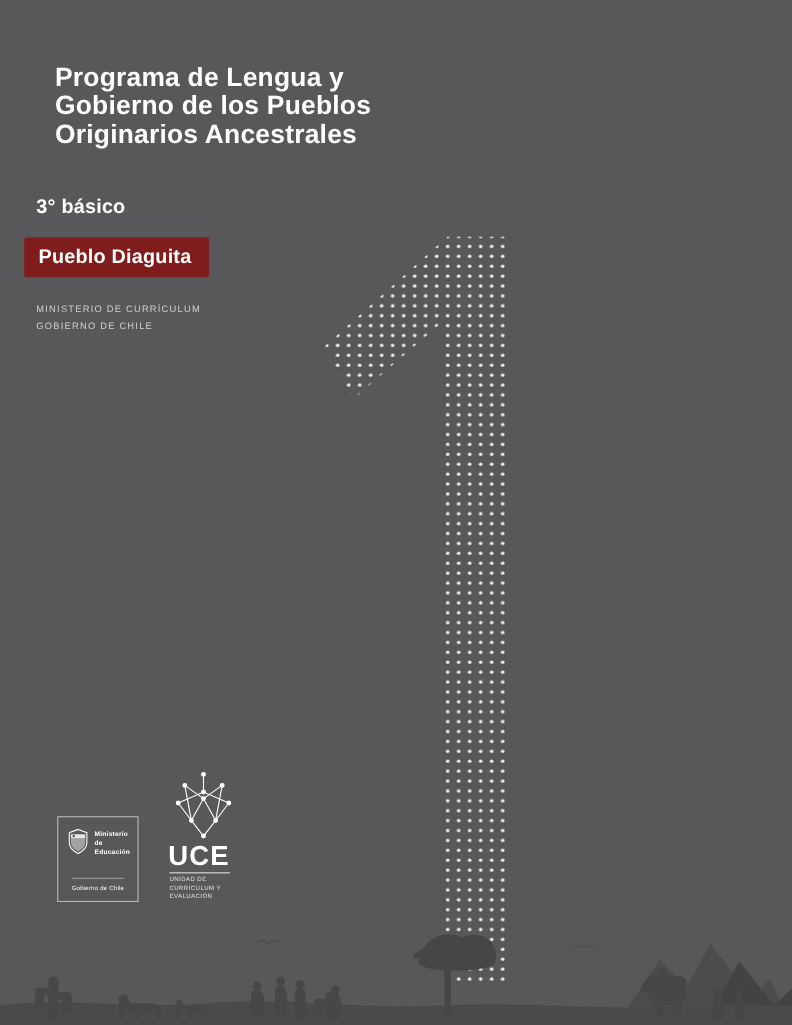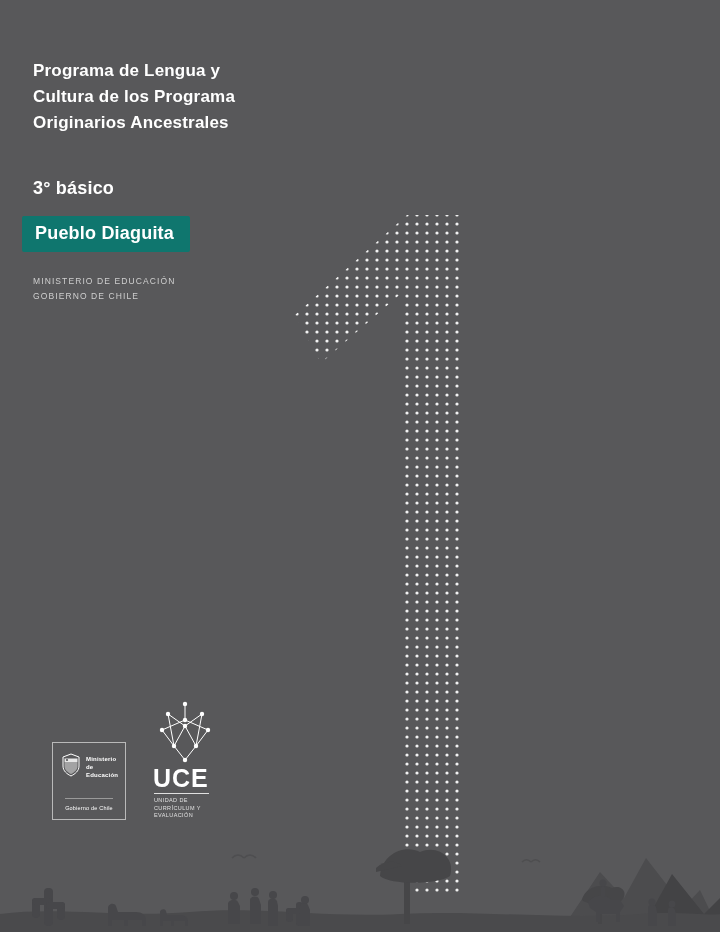--- a/index.html
+++ b/index.html
@@ -21,42 +21,43 @@
   
   .title-block {
     position: absolute;
     left: 33px;
     top: 58px;
     width: 420px;
     z-index: 6;
   }
   .title-line {
     color: #ffffff;
-    font-size: 17px;
+    font-size: 24px;
     font-weight: bold;
     line-height: 26px;
     letter-spacing: 0.2px;
     white-space: nowrap;
+    margin-left: 17px;
   }
   .grade {
     position: absolute;
     left: 33px;
     top: 178px;
     color: #ffffff;
     font-size: 18px;
     font-weight: bold;
     letter-spacing: 0.2px;
     z-index: 6;
   }
   .pueblo-tag {
     position: absolute;
     left: 22px;
     top: 216px;
     z-index: 6;
-    background: #0f766e;
+    background: #7f1d1d;
     color: #ffffff;
     font-size: 18px;
     font-weight: bold;
     padding: 7px 16px 8px 13px;
     letter-spacing: 0.2px;
     border-radius: 2px;
     
     box-shadow: 0 0 0 0 transparent;
   }
   .ministry {
@@ -281,30 +282,30 @@
         <path d="M232 56 C 236 52, 240 52, 244 56"></path>
         <path d="M244 56 C 248 52, 252 52, 256 56"></path>
         <path d="M522 60 C 525 57, 528 57, 531 60"></path>
         <path d="M531 60 C 534 57, 537 57, 540 60"></path>
       </g>
     </svg>
   </div>
 
   <div class="title-block">
     <div class="title-line">Programa de Lengua y</div>
-    <div class="title-line">Cultura de los Programa</div>
+    <div class="title-line">Gobierno de los Pueblos</div>
     <div class="title-line">Originarios Ancestrales</div>
   </div>
 
   <div class="grade">3° básico</div>
 
   <div class="pueblo-tag">Pueblo Diaguita</div>
 
   <div class="ministry">
-    <div>MINISTERIO DE EDUCACIÓN</div>
+    <div>MINISTERIO DE CURRÍCULUM</div>
     <div>GOBIERNO DE CHILE</div>
   </div>
 
   <div class="logo-mineduc">
     <svg class="crest" viewBox="0 0 22 24" aria-hidden="true">
       <path d="M11 1 L19 4 L19 13 C19 18, 15 21, 11 23 C7 21, 3 18, 3 13 L3 4 Z" fill="none" stroke="#ffffff" stroke-width="1"></path>
       <path d="M4.5 5.5 L17.5 5.5 L17.5 9 L4.5 9 Z" fill="#ffffff" opacity="0.85"></path>
       <path d="M4.5 9 L17.5 9 L17.5 13 C17.5 17, 14 19.5, 11 21 C8 19.5, 4.5 17, 4.5 13 Z" fill="#ffffff" opacity="0.45"></path>
       <circle cx="7" cy="7" r="1.1" fill="#58585a"></circle>
     </svg>

